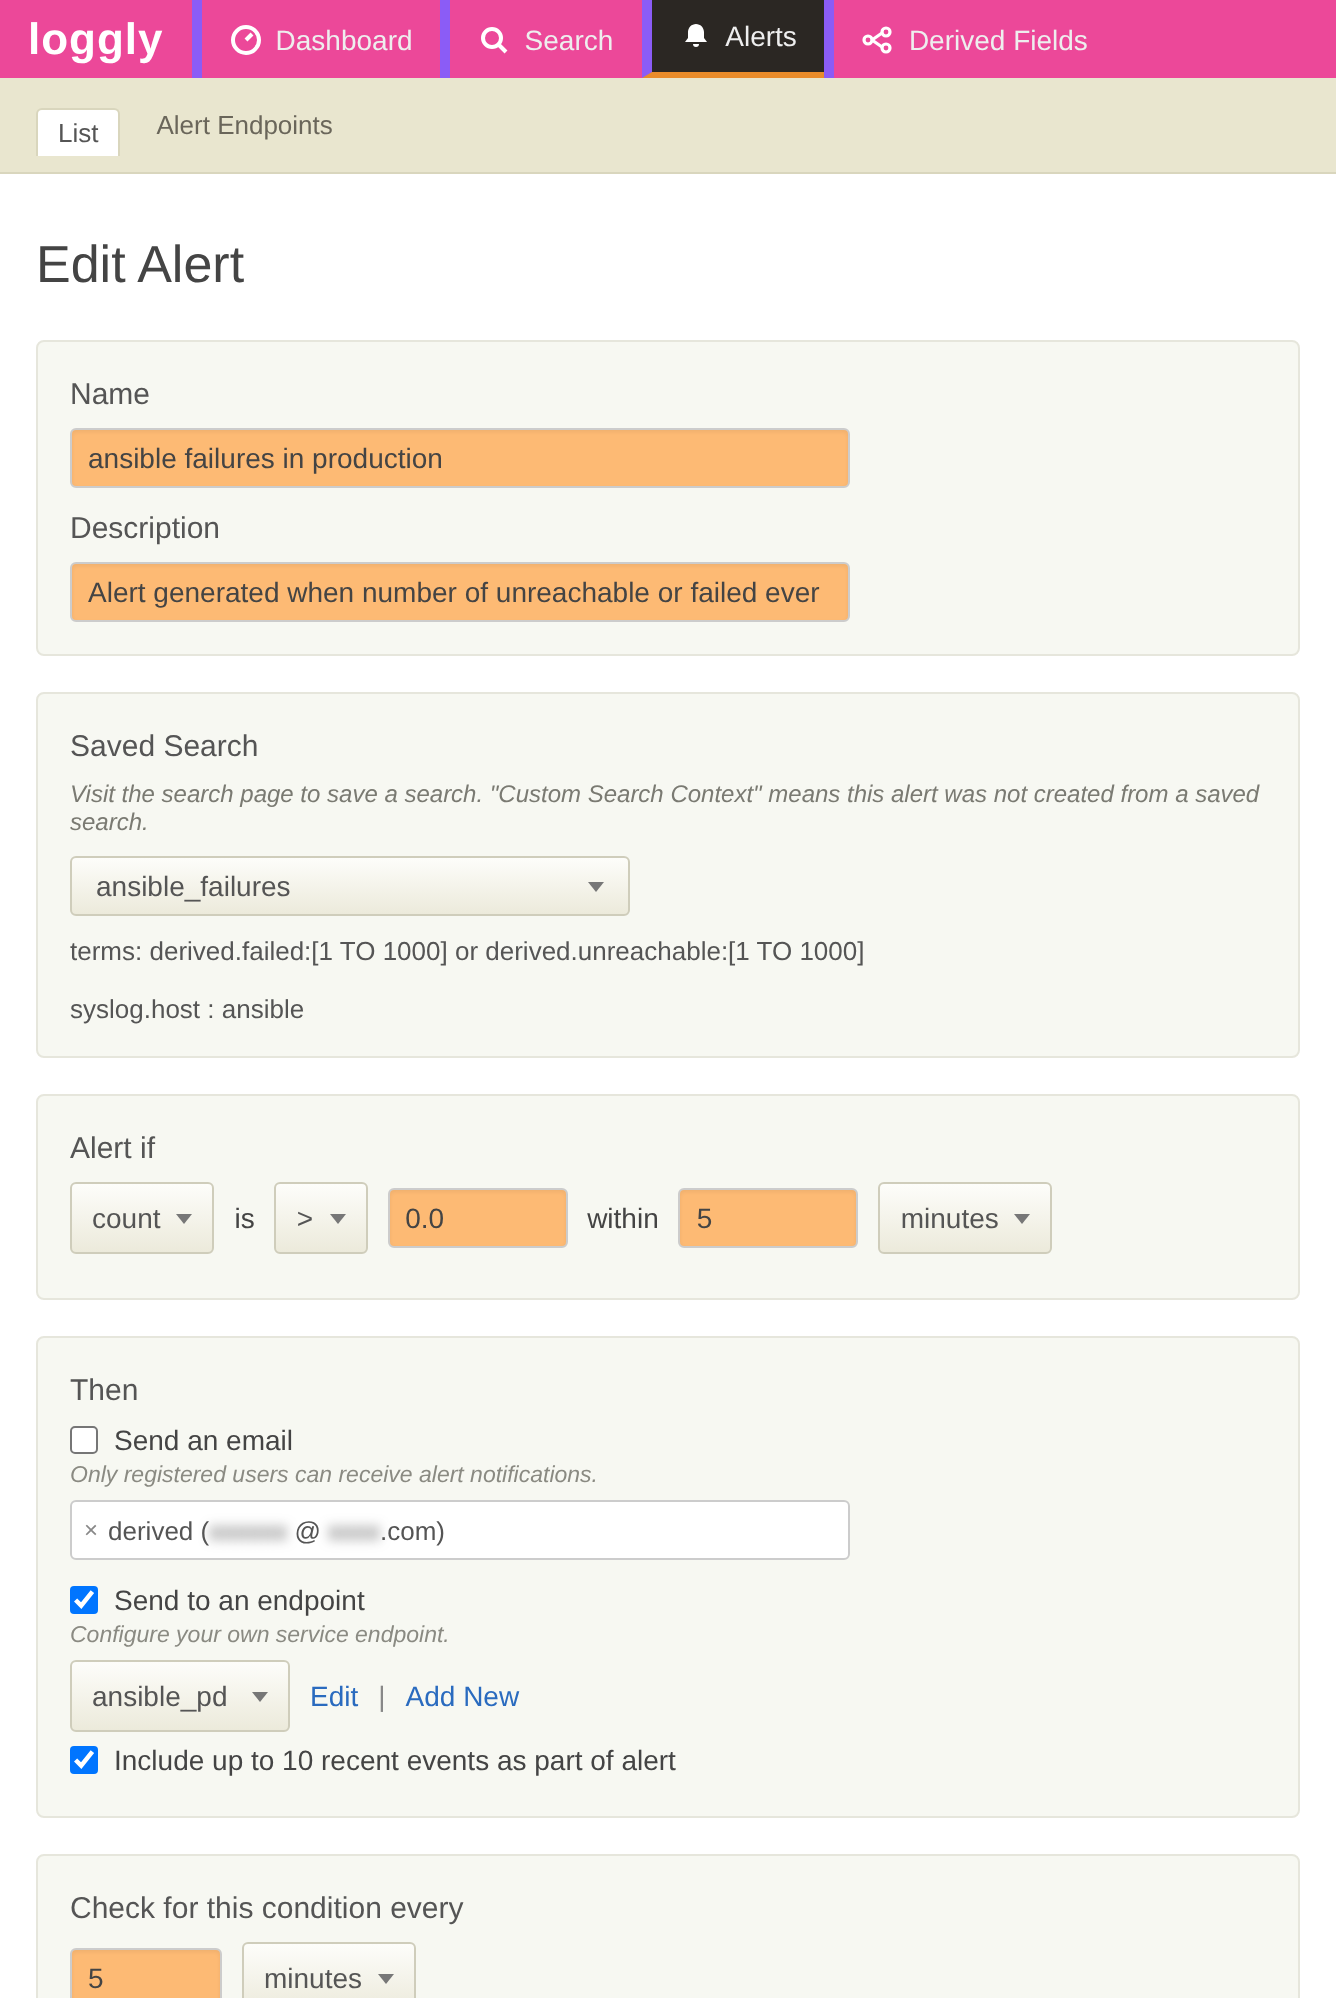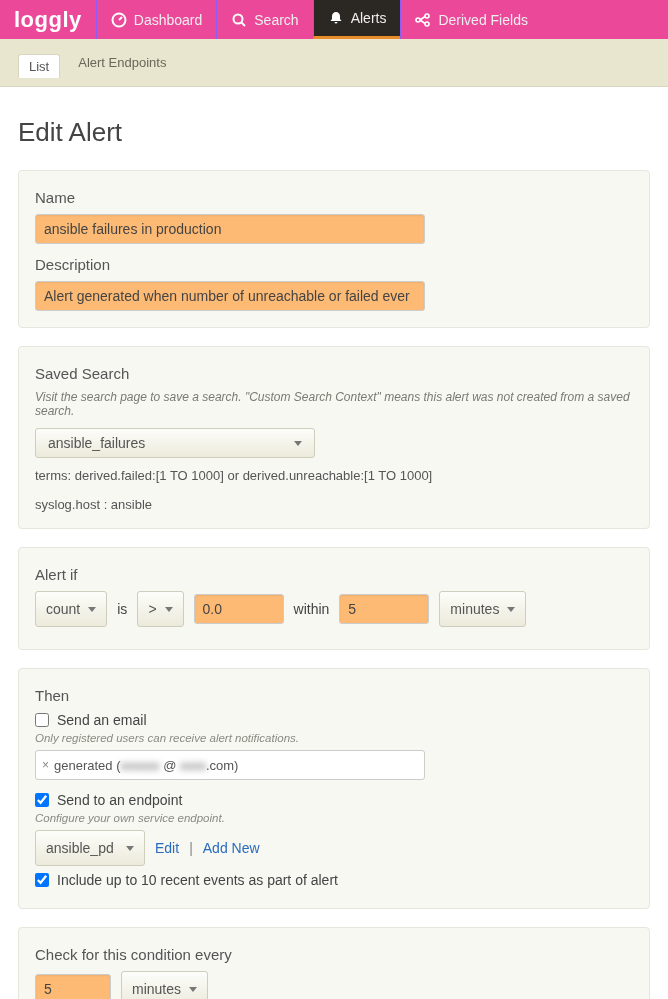--- a/index.html
+++ b/index.html
@@ -1,19 +1,19 @@
 <!DOCTYPE html>
 <html><head>
 <meta charset="utf-8">
 <style>
 *{box-sizing:border-box;margin:0;padding:0}
 body{font-family:"Helvetica Neue",Helvetica,Arial,sans-serif;font-size:14px;color:#444;background:#fff;width:668px}
 .topnav{background:#ec4899;height:39px;display:flex;align-items:stretch}
 .brand{color:#fff;font-weight:700;font-size:22px;letter-spacing:.5px;padding:0 14px;display:flex;align-items:center}
-.navitem{display:flex;align-items:center;color:#eee;padding:0 14px;gap:7px;font-size:14px;border-left:1px solid #8b5cf6;cursor:pointer}
+.navitem{display:flex;align-items:center;color:#eee;padding:0 14px;gap:7px;font-size:14px;border-left:5px solid #8b5cf6;cursor:pointer}
 .navitem.active{background:#2b2723;border-bottom:3px solid #e98c2b}
 .navitem .ic{width:16px;height:16px;display:inline-flex;align-items:center;justify-content:center}
 .subnav{background:#e9e6cf;height:48px;display:flex;align-items:center;padding:0 0 0 18px;gap:18px;border-bottom:1px solid #d9d6bd}
 .tabbtn{background:#fff;border:1px solid #d9d6bd;border-bottom:none;border-radius:3px 3px 0 0;padding:4px 10px;font-size:13px;color:#555;position:relative;top:3px}
 .sublink{color:#6a665a;font-size:13px;cursor:pointer}
 .page{padding:18px 18px 24px}
 h1{font-size:26px;font-weight:400;color:#444;margin:12px 0 22px}
 .card{background:#f7f8f2;border:1px solid #e6e6dc;border-radius:4px;padding:14px 16px 16px;margin-bottom:18px}
 .lbl{font-size:15px;color:#555;margin:4px 0 8px;display:block}
 .hint{font-size:12px;font-style:italic;color:#7a7a72;margin-bottom:10px}
@@ -134,21 +134,21 @@
   <div class="card">
     <span class="lbl">Then</span>
     <div class="chk">
         <input type="checkbox" style="">
         <span>Send an email</span>
       </div>
     <div class="hint2">Only registered users can receive alert notifications.</div>
     <div class="taginput">
       <span class="tag">
         <span class="x">×</span>
-        <span><span>generated (</span><span class="blur">xxxxxx</span><span> @ </span><span class="blur">xxxx</span><span>.com)</span></span>
+        <span><span>derived (</span><span class="blur">xxxxxx</span><span> @ </span><span class="blur">xxxx</span><span>.com)</span></span>
       </span>
     </div>
     <div class="chk" style="margin-top:12px">
         <input type="checkbox" checked="" style="">
         <span>Send to an endpoint</span>
       </div>
     <div class="hint2">Configure your own service endpoint.</div>
     <div class="row">
       <div class="dd sm" style="width:110px;justify-content:space-between">
           <span>ansible_pd</span>

